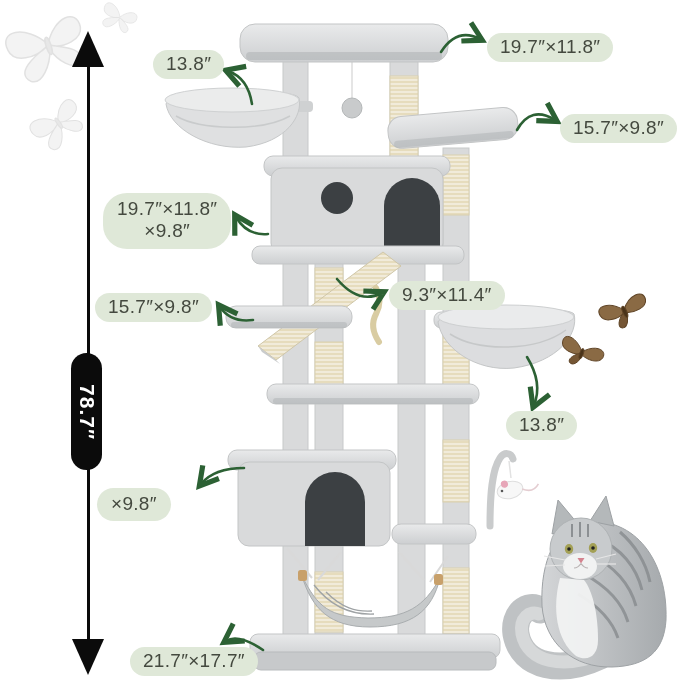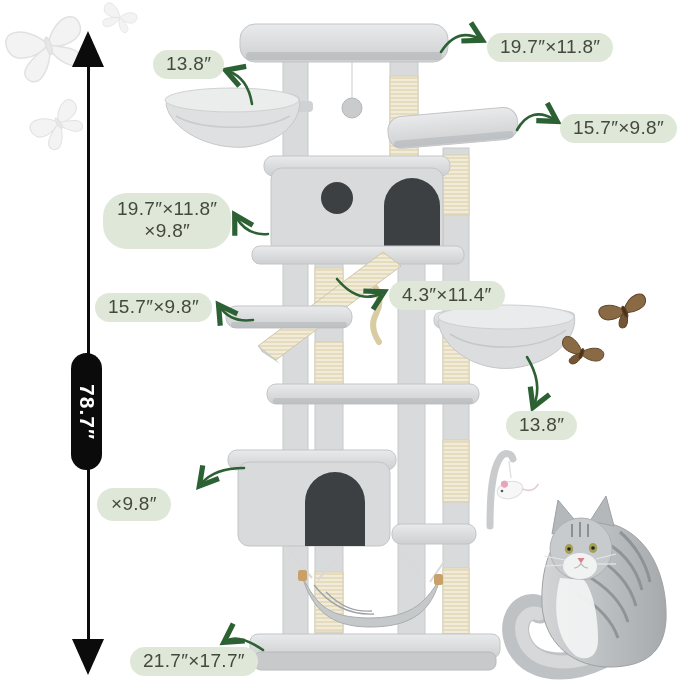--- a/index.html
+++ b/index.html
@@ -262,21 +262,21 @@
 
   <div class="pill" style="left:560px;top:114px;">15.7″×9.8″</div>
 
   <div class="pill two-line" style="left:103px;top:193px;">
     <div>19.7″×11.8″</div>
     <div>×9.8″</div>
   </div>
 
   <div class="pill" style="left:95px;top:293px;">15.7″×9.8″</div>
 
-  <div class="pill" style="left:389px;top:281px;">4.3″×11.4″</div>
+  <div class="pill" style="left:389px;top:281px;">9.3″×11.4″</div>
 
   <div class="pill" style="left:506px;top:411px;">13.8″</div>
 
   <div class="pill two-line" style="left:97px;top:488px;">
     <div>×9.8″</div>
   </div>
 
   <div class="pill" style="left:130px;top:647px;">21.7″×17.7″</div>
 
 </div>

